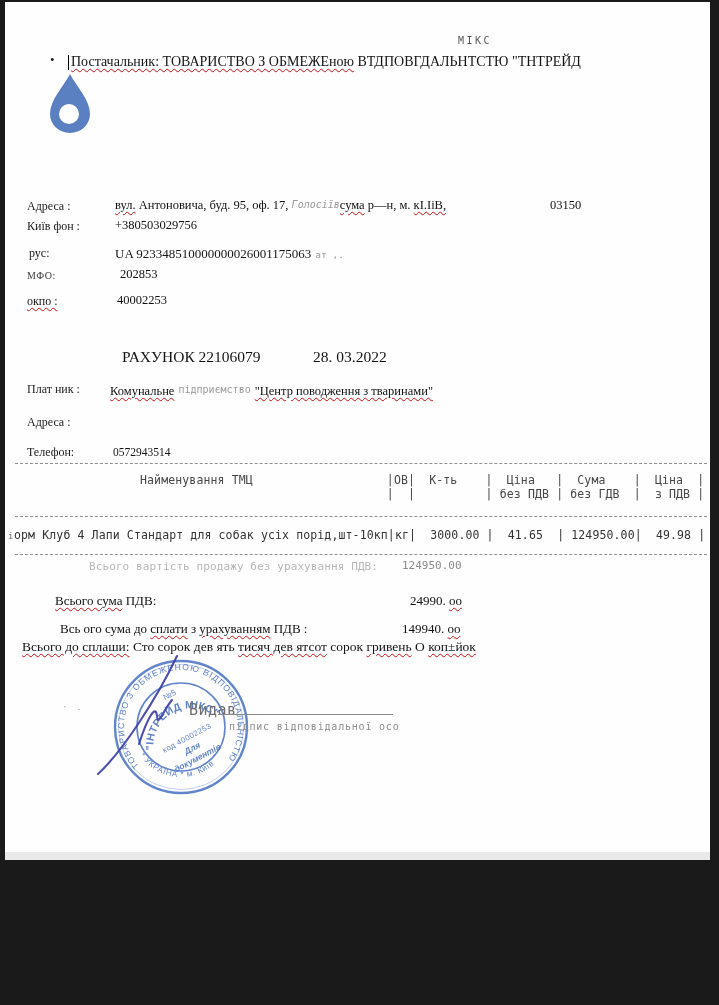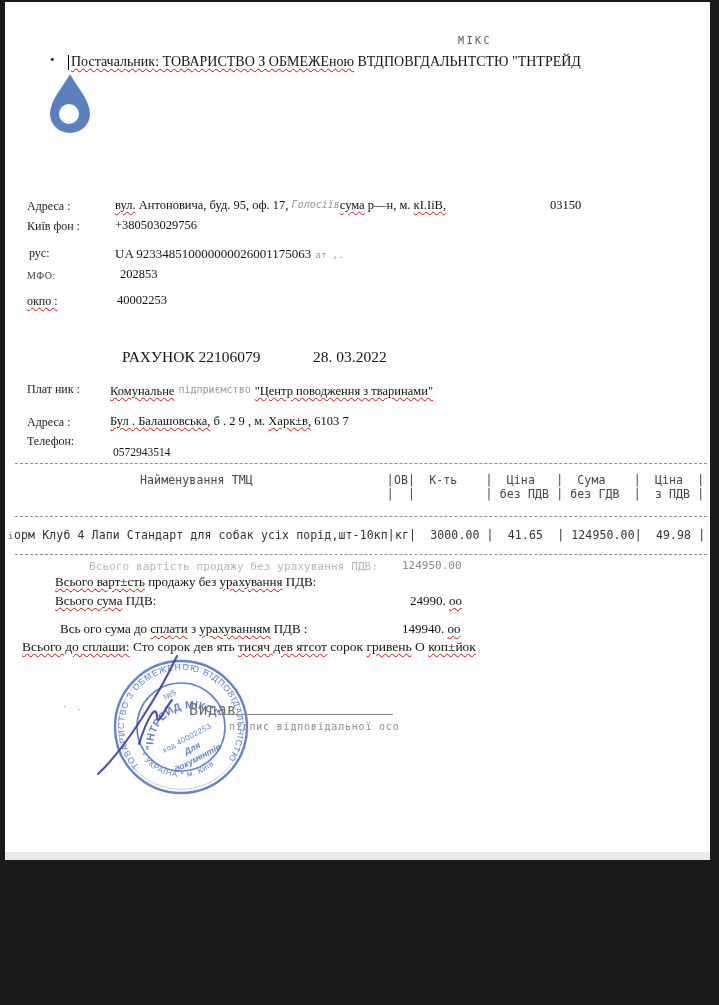--- a/index.html
+++ b/index.html
@@ -67,45 +67,39 @@
   <div class="abs serif" style="left:308px;top:346px;font-size:15.5px;">28. 03.2022</div>
 
   <div class="abs serif lbl" style="left:22px;top:380px;">Плат ник :</div>
   <div class="abs" style="left:105px;top:379px;white-space:nowrap;">
     <span class="serif val sp bindspan">Комунальне</span>
     <span class="ocr bindspan" style="vertical-align:2px;">підприємство</span>
     <span class="serif val sp bindspan">"Центр поводження з тваринами"</span>
   </div>
 
   <div class="abs serif lbl" style="left:22px;top:413px;">Адреса :</div>
-  <div class="abs serif val" style="left:105px;top:412px;white-space:nowrap;">
-    <span class="sp bindspan">Бул . Балашовська,</span><span class="bindspan"> б . 2 9 , м. </span><span class="sp bindspan">Харк±в,</span><span class="bindspan"> 6103 7</span>
-  </div>
 
-  <div class="abs serif lbl" style="left:22px;top:432px;">Телефон:</div>
+  <div class="abs serif lbl" style="left:22px;top:443px;">Телефон:</div>
   <div class="abs serif" style="left:108px;top:444px;font-size:11.5px;">0572943514</div>
 
   <div class="abs dash" style="left:10px;top:461px;width:692px;"></div>
 
   <pre class="abs pre" style="left:8px;top:471px;color:#474747;">                  Найменування ТМЦ                   |ОВ|  К-ть    |  Ціна   |  Сума    |  Ціна  |</pre>
   <pre class="abs pre" style="left:8px;top:485px;color:#474747;">                                                     |  |          | без ПДВ | без ГДВ  |  з ПДВ |</pre>
 
   <div class="abs dash" style="left:10px;top:514px;width:692px;"></div>
 
   <span class="abs mono" style="left:3px;top:529px;font-size:9px;color:#666;">і</span>
   <pre class="abs pre" style="left:9px;top:526px;color:#333;">орм Клуб 4 Лапи Стандарт для собак усіх порід,шт-10кп|кг|  3000.00 |  41.65  | 124950.00|  49.98 |</pre>
 
   <div class="abs dash" style="left:10px;top:552px;width:692px;"></div>
 
   <div class="abs mono faint" style="left:64px;top:558px;margin-left:20px;">Всього вартість продажу без урахування ПДВ:</div>
   <div class="abs mono faintval" style="left:397px;top:557px;">124950.00</div>
 
-  <div class="abs serif tot" style="left:50px;top:572px;white-space:nowrap;">
-    <span class="sp bindspan">Всього варт±сть</span><span class="bindspan"> продажу без </span><span class="sp bindspan">урахування</span><span class="bindspan"> ПДВ:</span>
-  </div>
 
   <div class="abs serif tot" style="left:50px;top:591px;white-space:nowrap;">
     <span class="sp bindspan">Всього сума</span><span class="bindspan"> ПДВ:</span>
   </div>
   <div class="abs serif tot" style="left:405px;top:591px;white-space:nowrap;">
     <span class="bindspan">24990. </span><span class="sp bindspan">оо</span>
   </div>
 
   <div class="abs serif tot" style="left:55px;top:619px;white-space:nowrap;">
     <span class="bindspan">Всь ого сума до </span><span class="sp bindspan">сплати</span><span class="bindspan"> з </span><span class="sp bindspan">урахуванням</span><span class="bindspan"> ПДВ :</span>

